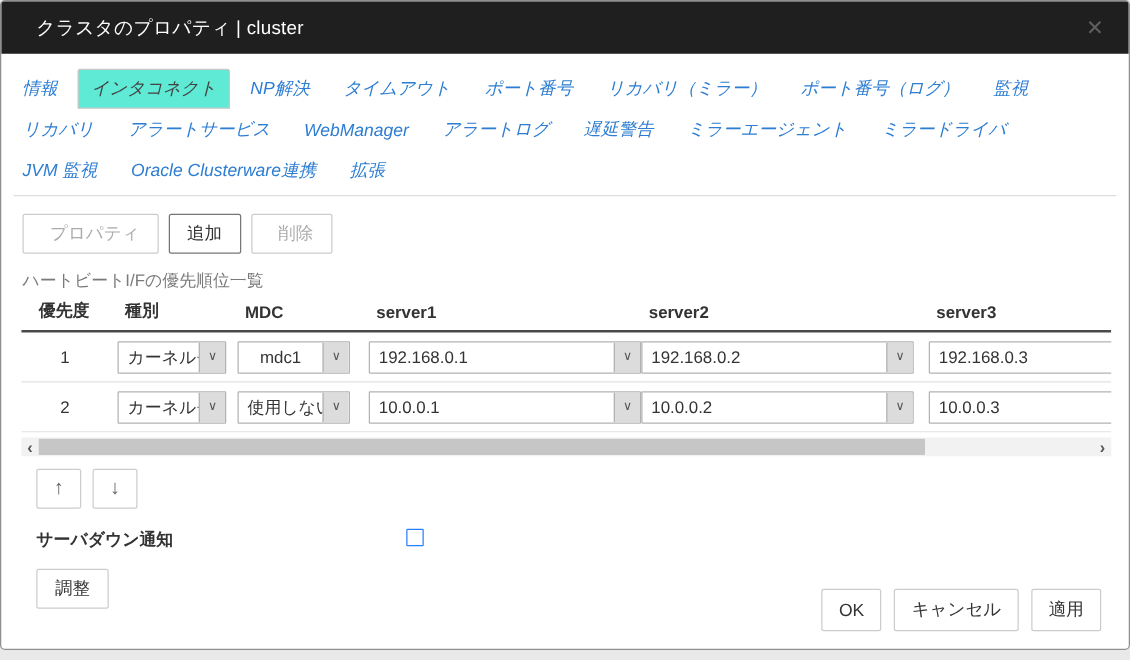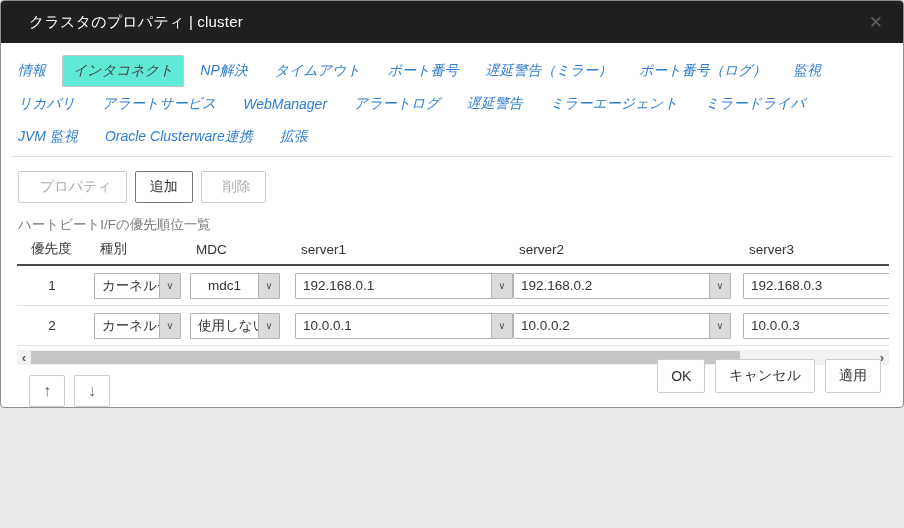--- a/index.html
+++ b/index.html
@@ -1,18 +1,18 @@
 <!DOCTYPE html>
 <html><head>
 <meta charset="utf-8">
 <style>
   * { box-sizing: border-box; margin: 0; padding: 0; }
   html,body { background:#e9e9e9; font-family:"Liberation Sans","DejaVu Sans",sans-serif; }
   .dialog {
-    position:relative; width:904px; height:408px; background:#fff;
+    position:relative; width:904px; height:520px; background:#fff;
     border:1px solid #8f8f8f; border-radius:4px; overflow:hidden;
     font-size:14px; color:#333;
   }
   
   .titlebar {
     height:42px; background:#1f1f1f; color:#fff; display:flex; align-items:center;
     padding:0 20px 0 28px; font-size:15px;
   }
   .titlebar .title { flex:1; letter-spacing:.2px; }
   .close-x { color:#5f5f5f; font-size:17px; font-weight:bold; cursor:pointer; line-height:1; }
@@ -31,21 +31,21 @@
     color:#333; font-size:14px; padding:6px 14px; cursor:pointer; font-family:inherit;
   }
   .btn:disabled, .btn.disabled { color:#ababab; cursor:default;padding-left:21px; }
   .btn.emph { border-color:#767676; }
   .toolbar { margin:14px 0 0 17px; display:flex; gap:8px; }
   .list-title { margin:13px 0 6px 17px; color:#7a7a7a; font-size:13.5px; }
   
   .table-viewport { margin-left:16px; width:872px; overflow:hidden; }
   .hb-table { width:956px; font-size:13.5px; }
   .hb-row { display:flex; align-items:center; }
-  .hb-head { font-weight:normal; color:#333; padding-bottom:6px; border-bottom:2px solid #4a4a4a; width:872px; }
+  .hb-head { font-weight:bold; color:#333; padding-bottom:6px; border-bottom:2px solid #4a4a4a; width:872px; }
   .c1 { width:70px; flex:none; padding-left:14px; }
   .c2 { width:87px; flex:none; margin-left:7px; }
   .c3 { width:90px; flex:none; margin-left:9px; }
   .c4 { width:218px; flex:none; margin-left:15px; }
   .c5 { width:218px; flex:none; margin-left:0; }
   .c6 { width:218px; flex:none; margin-left:12px; }
   .hb-head .hcell { padding-left:6px; }
   .hb-data { height:40px; border-bottom:1px solid #e2e2e2; width:872px; }
   .hb-data .c1 { text-align:center; padding-left:0; width:70px; color:#333; }
   .sel {
@@ -88,21 +88,21 @@
     <span class="close-x">✕</span>
   </div>
 
   <div class="tabs">
     <div class="tab-row">
       <span class="tab">情報</span>
       <span class="tab active">インタコネクト</span>
       <span class="tab">NP解決</span>
       <span class="tab">タイムアウト</span>
       <span class="tab">ポート番号</span>
-      <span class="tab">遅延警告（ミラー）</span>
+      <span class="tab">リカバリ（ミラー）</span>
       <span class="tab">ポート番号（ログ）</span>
       <span class="tab">監視</span>
     </div>
     <div class="tab-row">
       <span class="tab">リカバリ</span>
       <span class="tab">アラートサービス</span>
       <span class="tab">WebManager</span>
       <span class="tab">アラートログ</span>
       <span class="tab">遅延警告</span>
       <span class="tab">ミラーエージェント</span>

